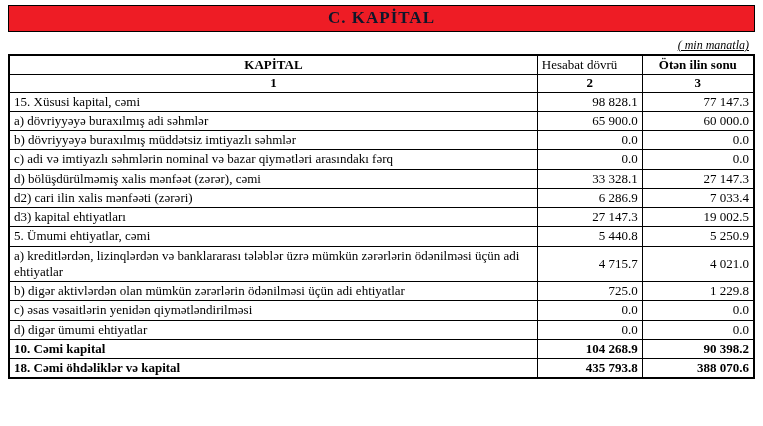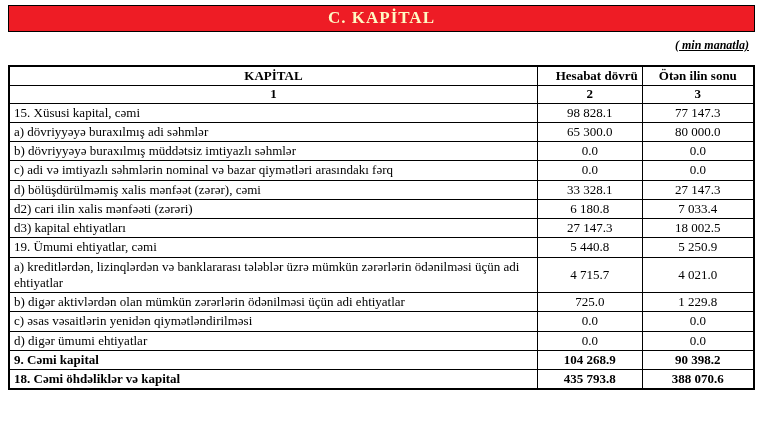--- a/index.html
+++ b/index.html
@@ -7,58 +7,58 @@
     margin: 0; padding: 0;
     width: 763px; height: 426px;
     background: #ffffff;
     font-family: "Liberation Serif", serif;
   }
   .page { padding: 5px 8px 0 8px; }
 
   .title-bar {
     border: 1px solid #000;
     background: #ee1c25;
-    color: #fef9c3;
+    color: #0f172a;
     text-align: center;
     font-weight: bold;
     font-size: 17px;
     letter-spacing: 1px;
     padding: 2px 0 3px 0;
     margin-bottom: 6px;
   }
 
   .unit-note {
     text-align: right;
     font-style: italic;
-    font-weight: bold;
+    font-weight: normal;
     font-size: 12px;
     padding-right: 6px;
     text-decoration: underline;
-    margin-bottom: 12px;
+    margin-bottom: 1px;
   }
 
   table.capital {
     border-collapse: collapse;
     width: 100%;
     font-size: 13px;
     border: 2px solid #000;
   }
   table.capital th, table.capital td {
     border: 1px solid #000;
     padding: 1px 4px;
     vertical-align: middle;
     line-height: 1.25;
   }
   th.col-label   { width: 530px; text-align: center; font-weight: bold; }
-  th.col-num     { width: 105px; text-align: right; font-weight: bold; }
+  th.col-num     { width: 105px; text-align: left; font-weight: normal; }
   th.col-num2    { width: 112px; text-align: center; font-weight: bold; }
   tr.colnums td  { text-align: center; font-weight: bold; padding: 0 4px; }
 
   td.label { text-align: left; }
-  td.value { text-align: center; padding-right: 6px; white-space: nowrap; }
+  td.value { text-align: right; padding-right: 6px; white-space: nowrap; }
 
   .ind0 { padding-left: 3px; margin-top: 26px; }
   .ind1 { padding-left: 30px; margin-top: 47px; }
   .ind2 { padding-left: 58px; }
 
   tr.bold td { font-weight: bold; }
 </style>
 </head>
 <body>
 
@@ -82,50 +82,50 @@
       </tr>
     </thead>
     <tbody>
         <tr>
           <td class="label ind0">15. Xüsusi kapital, cəmi</td>
           <td class="value">98 828.1</td>
           <td class="value">77 147.3</td>
         </tr>
         <tr>
           <td class="label ind1">a) dövriyyəyə buraxılmış adi səhmlər</td>
-          <td class="value">65 300.0</td>
-          <td class="value">80 000.0</td>
+          <td class="value">65 900.0</td>
+          <td class="value">60 000.0</td>
         </tr>
         <tr>
           <td class="label ind1">b) dövriyyəyə buraxılmış müddətsiz imtiyazlı səhmlər</td>
           <td class="value">0.0</td>
           <td class="value">0.0</td>
         </tr>
         <tr>
           <td class="label ind1">c) adi və imtiyazlı səhmlərin nominal və bazar qiymətləri arasındakı fərq</td>
           <td class="value">0.0</td>
           <td class="value">0.0</td>
         </tr>
         <tr>
           <td class="label ind1">d) bölüşdürülməmiş xalis mənfəət (zərər), cəmi</td>
           <td class="value">33 328.1</td>
           <td class="value">27 147.3</td>
         </tr>
         <tr>
           <td class="label ind2">d2) cari ilin xalis mənfəəti (zərəri)</td>
-          <td class="value">6 180.8</td>
+          <td class="value">6 286.9</td>
           <td class="value">7 033.4</td>
         </tr>
         <tr>
           <td class="label ind2">d3) kapital ehtiyatları</td>
           <td class="value">27 147.3</td>
-          <td class="value">18 002.5</td>
+          <td class="value">19 002.5</td>
         </tr>
         <tr>
-          <td class="label ind0">19. Ümumi ehtiyatlar, cəmi</td>
+          <td class="label ind0">5. Ümumi ehtiyatlar, cəmi</td>
           <td class="value">5 440.8</td>
           <td class="value">5 250.9</td>
         </tr>
         <tr>
           <td class="label ind1">a) kreditlərdən, lizinqlərdən və banklararası  tələblər üzrə mümkün zərərlərin ödənilməsi üçün adi ehtiyatlar</td>
           <td class="value">4 715.7</td>
           <td class="value">4 021.0</td>
         </tr>
         <tr>
           <td class="label ind1">b) digər aktivlərdən olan mümkün zərərlərin ödənilməsi üçün adi ehtiyatlar</td>
@@ -136,21 +136,21 @@
           <td class="label ind1">c) əsas vəsaitlərin yenidən qiymətləndirilməsi</td>
           <td class="value">0.0</td>
           <td class="value">0.0</td>
         </tr>
         <tr>
           <td class="label ind1">d) digər ümumi ehtiyatlar</td>
           <td class="value">0.0</td>
           <td class="value">0.0</td>
         </tr>
         <tr class="bold">
-          <td class="label ind0">9. Cəmi kapital</td>
+          <td class="label ind0">10. Cəmi kapital</td>
           <td class="value">104 268.9</td>
           <td class="value">90 398.2</td>
         </tr>
         <tr class="bold">
           <td class="label ind0">18. Cəmi öhdəliklər və kapital</td>
           <td class="value">435 793.8</td>
           <td class="value">388 070.6</td>
         </tr>
       </tbody>
   </table>

